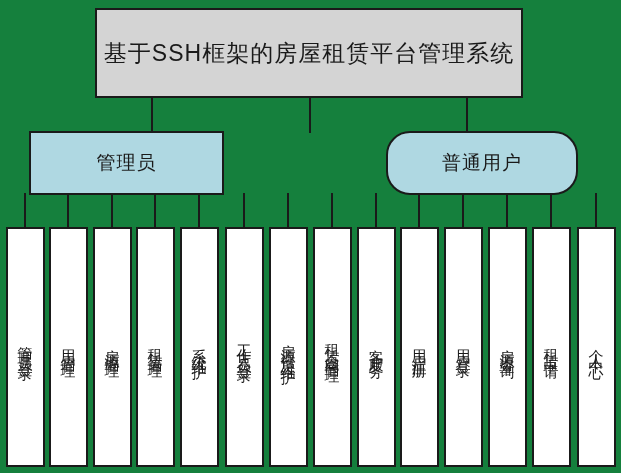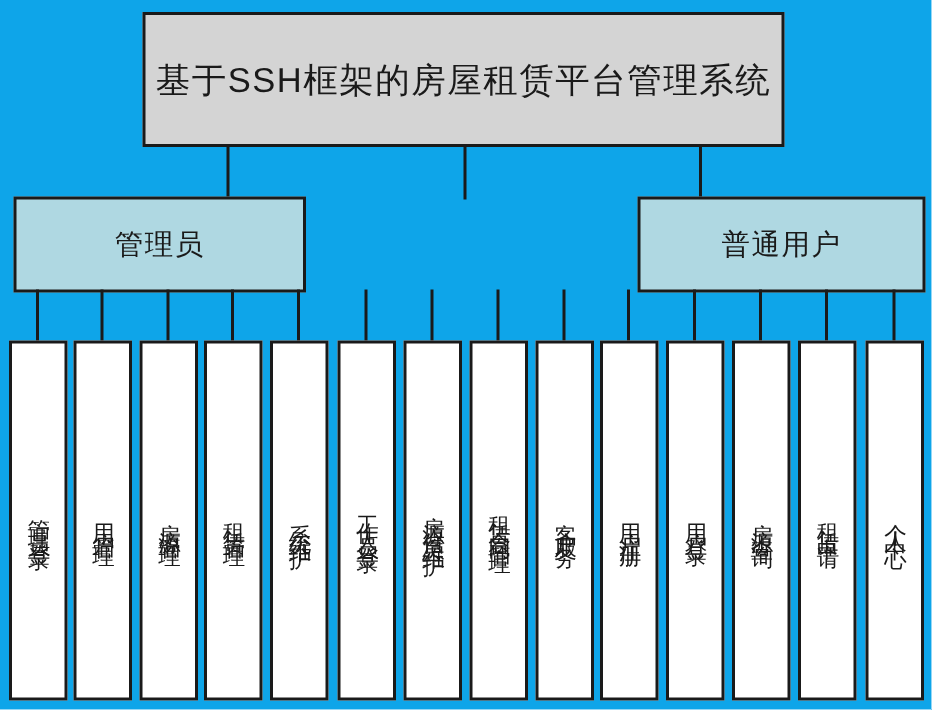--- a/index.html
+++ b/index.html
@@ -6,21 +6,21 @@
     margin: 0;
     padding: 0;
     background: #ffffff;
     font-family: "Liberation Sans", "DejaVu Sans", sans-serif;
     color: #1a1a1a;
   }
   .canvas {
     position: relative;
     width: 621px;
     height: 473px;
-    background: #0ea5e9;
+    background: #15803d;
     overflow: hidden;
   }
   .box {
     position: absolute;
     box-sizing: border-box;
     border: 2px solid #1a1a1a;
     display: flex;
     align-items: center;
     justify-content: center;
     text-align: center;
@@ -30,23 +30,23 @@
     background: #d4d4d4;
     font-size: 23px;
     letter-spacing: 1px;
   }
   .group {
     top: 131px; height: 64px;
     background: #afd8e2;
     font-size: 19px;
     letter-spacing: 1px;
   }
-  .g1 { left: 9px;  width: 195px; }
+  .g1 { left: 29px;  width: 195px; }
   .g2 { left: 213px; width: 192px; }
-  .g3 { left: 425px; width: 192px; }
+  .g3 { left: 386px; width: 192px; border-radius: 24px; }
   .leaf {
     top: 227px; width: 39px; height: 240px;
     background: #ffffff;
     font-size: 15px;
     writing-mode: vertical-rl;
     text-orientation: upright;
     letter-spacing: 5px;
     line-height: 1;
   }
   .l1  { left: 6px; }

